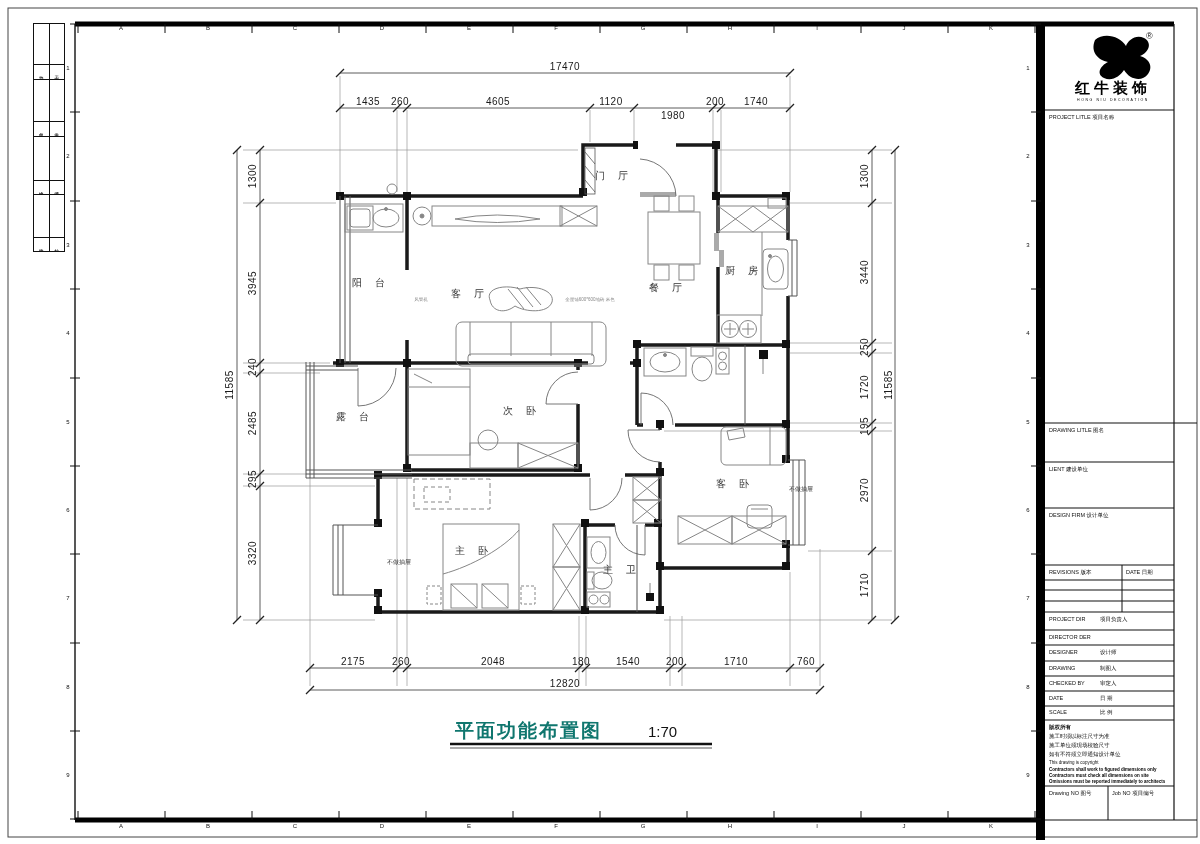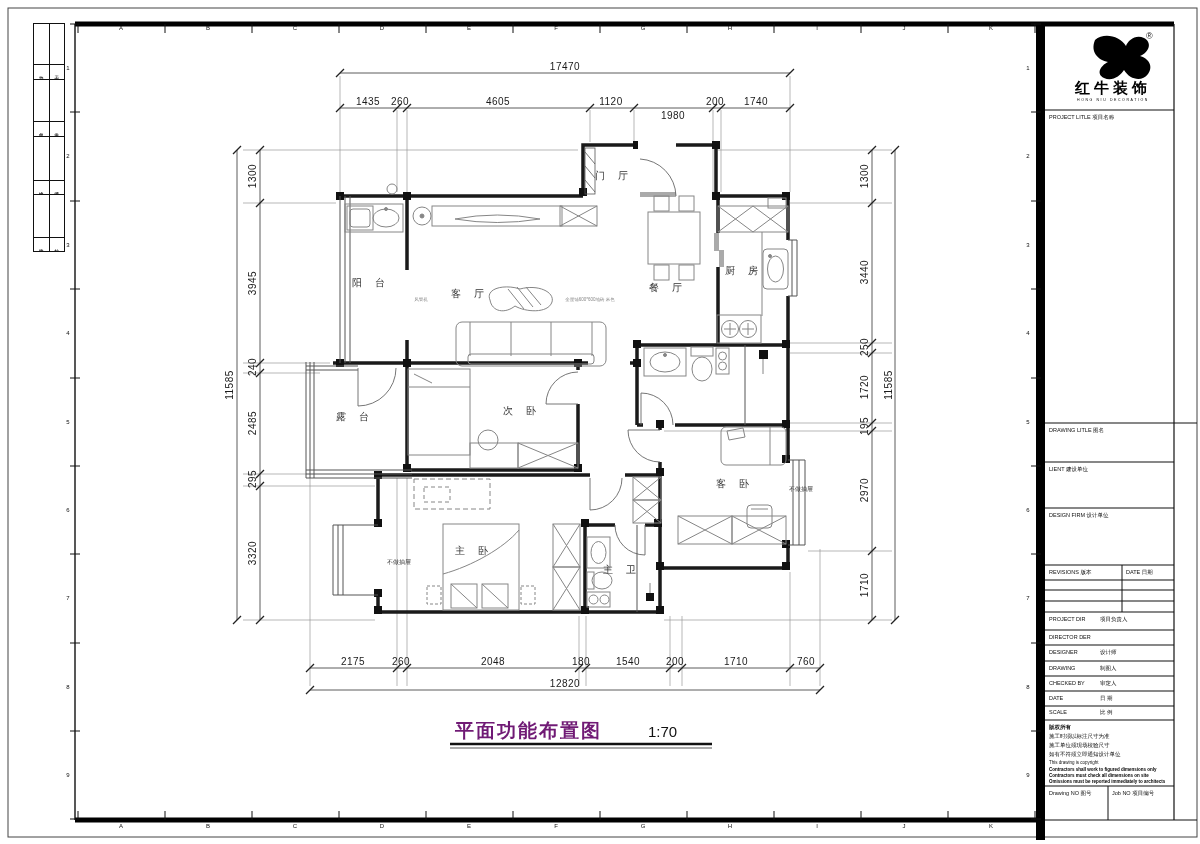--- a/index.html
+++ b/index.html
@@ -12,21 +12,21 @@
   .dim{font-size:10px;letter-spacing:0.5px;}
   .room{font-size:10px;letter-spacing:5px;color:#333;}
   .note{font-size:6px;color:#333;}
   .tiny{font-size:4.5px;color:#888;}
   .grid{font-size:6px;color:#111;}
   .tb{font-size:5.5px;color:#111;}
   .tb-s{font-size:4.5px;color:#111;}
   .tb-b{font-size:4.5px;font-weight:bold;color:#000;}
   #logo-name{font-size:15px;font-weight:bold;letter-spacing:4px;color:#000;}
   #logo-sub{font-size:3.5px;letter-spacing:1.6px;color:#000;}
-  #plan-title{font-size:19px;font-weight:600;letter-spacing:2px;color:#701a75;}
+  #plan-title{font-size:19px;font-weight:600;letter-spacing:2px;color:#0f766e;}
   #plan-scale{font-size:15px;color:#111;}
   .strip{position:absolute;left:33px;top:23px;width:30px;border:1.5px solid #111;}
   .strip .row{display:flex;border-top:1px solid #111;}
   .strip .row:first-child{border-top:none;}
   .strip .cell{flex:1;display:flex;align-items:center;justify-content:center;
                writing-mode:vertical-rl;font-size:4.5px;color:#111;overflow:hidden;}
   .strip .cell+.cell{border-left:1px solid #111;}
 </style>
 </head>
 <body>

